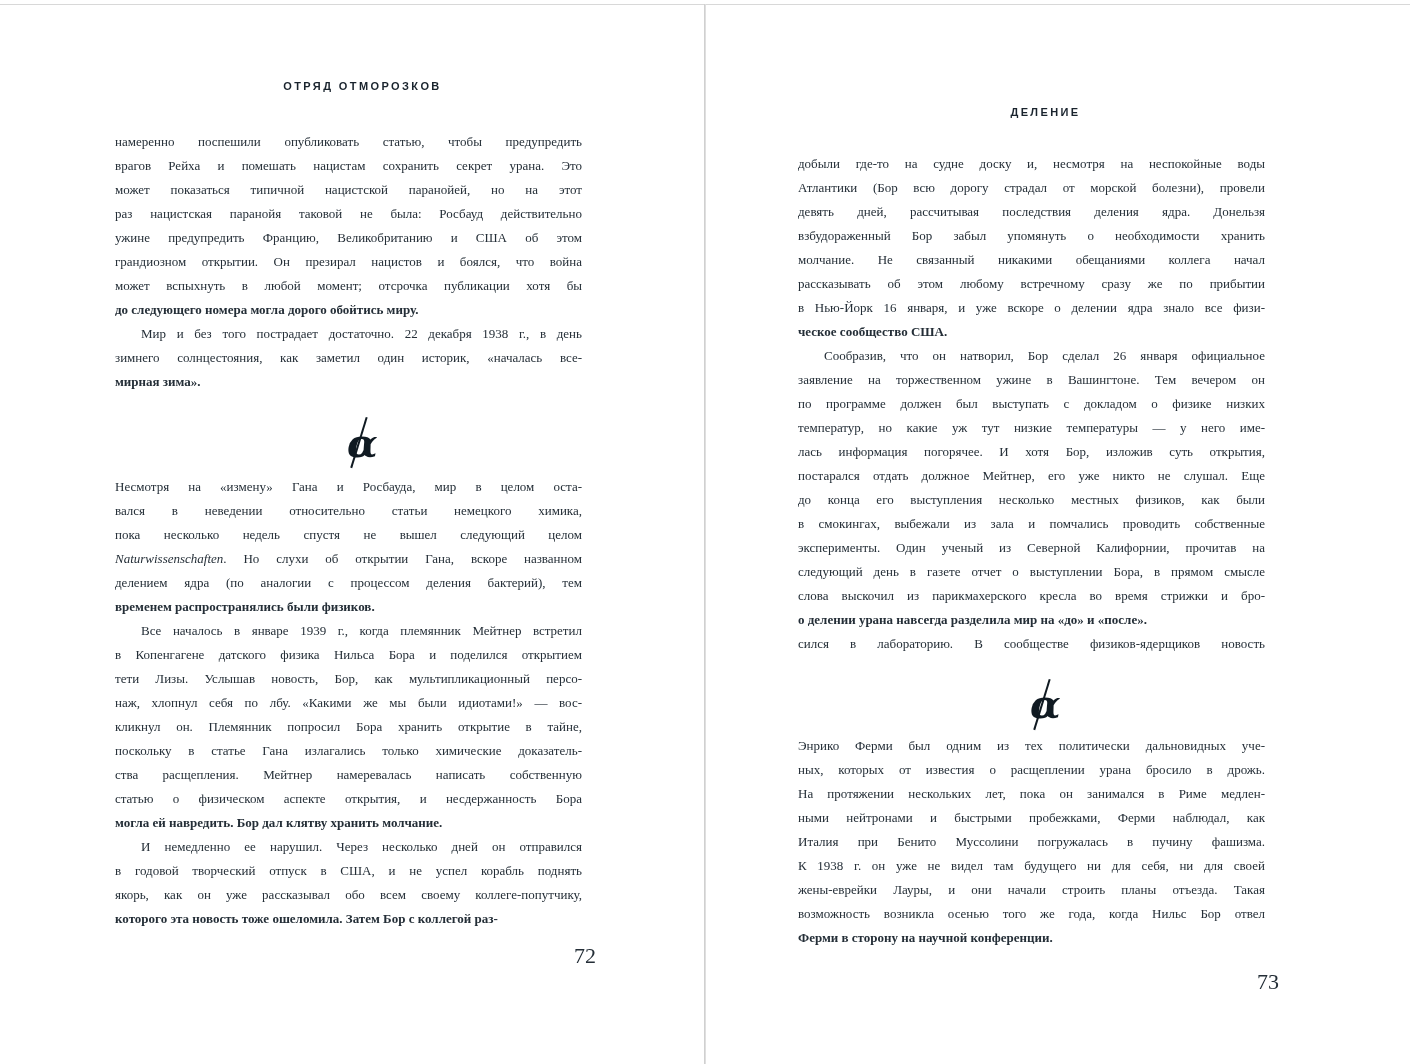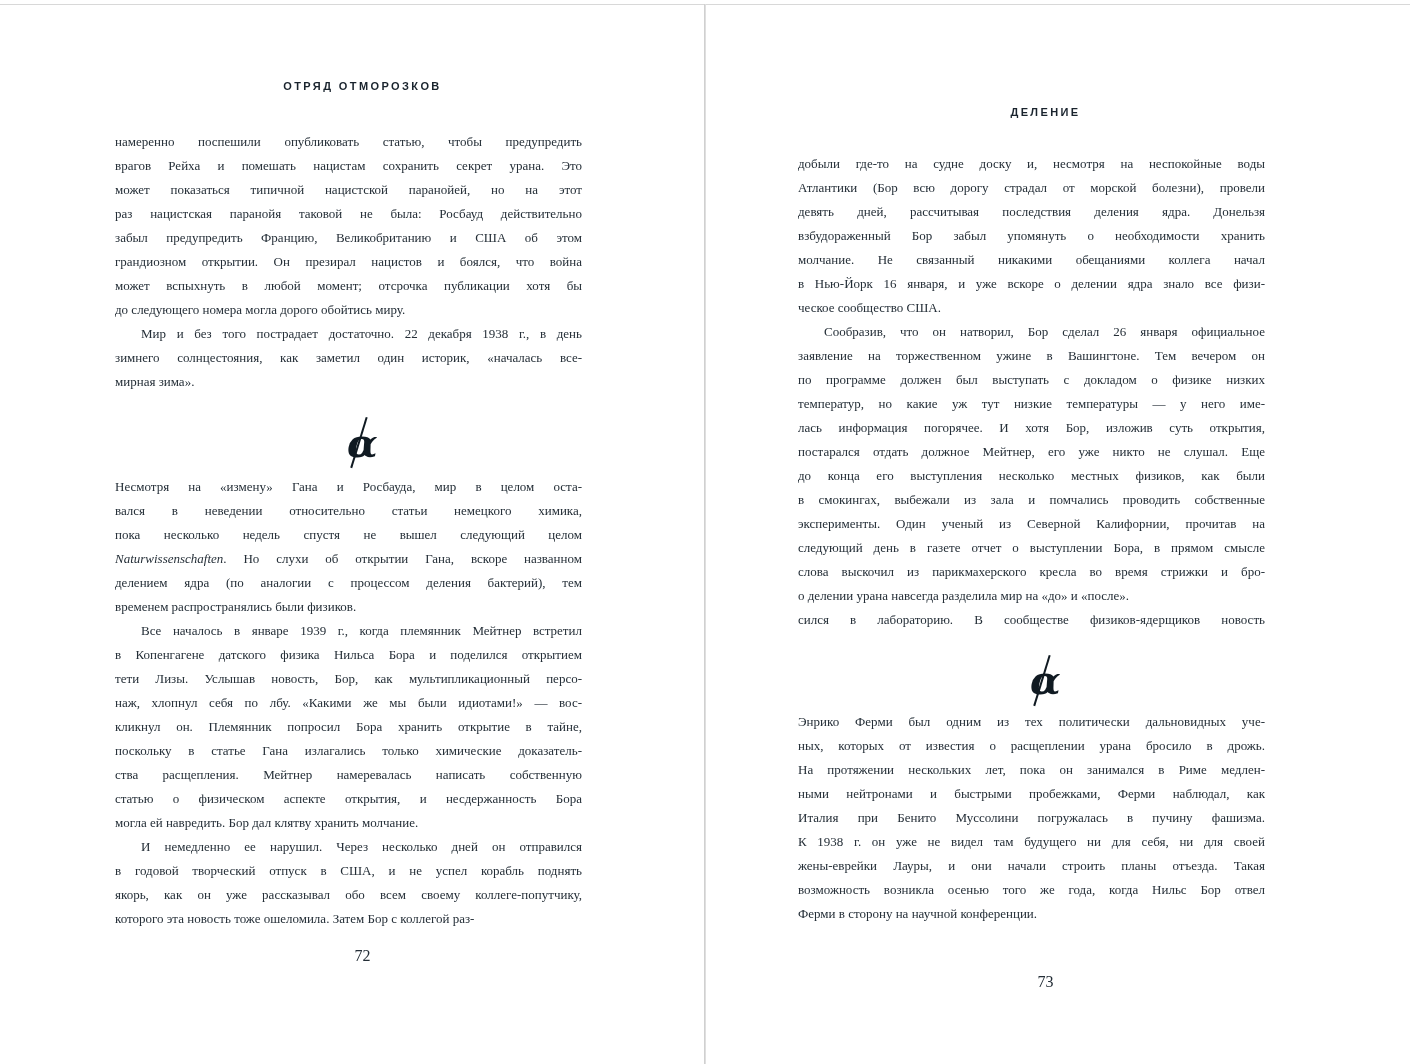--- a/index.html
+++ b/index.html
@@ -40,21 +40,21 @@
     transform:translateX(14px);
   }
   .body-text{position:absolute;left:0;width:100%;}
   .page.left  .body-text{top:130px;}
   .page.right .body-text{top:126px;}
   .line{
     height:24px;line-height:24px;font-size:13px;
     text-align:justify;text-align-last:justify;
     overflow:hidden;white-space:normal;
   }
-  .line.last{text-align-last:left;}
+  .line.last{text-align-last:left;font-weight:bold;}
   .line.indented{text-indent:26px;}
   .divider{
     display:flex;justify-content:center;align-items:center;
     box-sizing:border-box;
   }
   .page.left  .divider{height:81px;padding-top:16px;}
   .page.right .divider{height:78px;padding-top:18px;}
   .fission{
     position:relative;display:inline-block;
     font-family:"DejaVu Serif", serif;
@@ -64,42 +64,42 @@
     transform:translateX(14px);
   }
   .fission::after{
     content:"";position:absolute;
     left:34%;top:-16%;height:132%;width:1.5px;
     background:currentColor;
     transform:rotate(17deg);
   }
   .folio{
     position:absolute;top:944px;left:0;width:100%;
-    text-align:center;font-size:16px;line-height:24px;
+    text-align:right;font-size:22px;line-height:24px;
     color:var(--text);
     transform:translateX(14px);
   }
   i{}
 </style>
 </head>
 <body>
 
 <div class="top-rule"></div>
 <div class="gutter-rule"></div>
 
 <div class="page left">
   <div class="column">
     <div class="running-head">ОТРЯД ОТМОРОЗКОВ</div>
     <div class="body-text">
         <div class="paragraph">
           <div class="line">намеренно поспешили опубликовать статью, чтобы предупредить</div>
           <div class="line">врагов Рейха и помешать нацистам сохранить секрет урана. Это</div>
           <div class="line">может показаться типичной нацистской паранойей, но на этот</div>
           <div class="line">раз нацистская паранойя таковой не была: Росбауд действительно</div>
-          <div class="line">забыл предупредить Францию, Великобританию и США об этом</div>
+          <div class="line">ужине предупредить Францию, Великобританию и США об этом</div>
           <div class="line">грандиозном открытии. Он презирал нацистов и боялся, что война</div>
           <div class="line">может вспыхнуть в любой момент; отсрочка публикации хотя бы</div>
           <div class="line last">до следующего номера могла дорого обойтись миру.</div>
         </div>
         <div class="paragraph">
           <div class="line indented">Мир и без того пострадает достаточно. 22 декабря 1938 г., в день</div>
           <div class="line">зимнего солнцестояния, как заметил один историк, «началась все-</div>
           <div class="line last">мирная зима».</div>
         </div>
         <div class="divider">
@@ -138,20 +138,21 @@
 <div class="page right">
   <div class="column">
     <div class="running-head">ДЕЛЕНИЕ</div>
     <div class="body-text">
         <div class="paragraph">
           <div class="line">добыли где-то на судне доску и, несмотря на неспокойные воды</div>
           <div class="line">Атлантики (Бор всю дорогу страдал от морской болезни), провели</div>
           <div class="line">девять дней, рассчитывая последствия деления ядра. Донельзя</div>
           <div class="line">взбудораженный Бор забыл упомянуть о необходимости хранить</div>
           <div class="line">молчание. Не связанный никакими обещаниями коллега начал</div>
+          <div class="line">рассказывать об этом любому встречному сразу же по прибытии</div>
           <div class="line">в Нью-Йорк 16 января, и уже вскоре о делении ядра знало все физи-</div>
           <div class="line last">ческое сообщество США.</div>
         </div>
         <div class="paragraph">
           <div class="line indented">Сообразив, что он натворил, Бор сделал 26 января официальное</div>
           <div class="line">заявление на торжественном ужине в Вашингтоне. Тем вечером он</div>
           <div class="line">по программе должен был выступать с докладом о физике низких</div>
           <div class="line">температур, но какие уж тут низкие температуры — у него име-</div>
           <div class="line">лась информация погорячее. И хотя Бор, изложив суть открытия,</div>
           <div class="line">постарался отдать должное Мейтнер, его уже никто не слушал. Еще</div>

